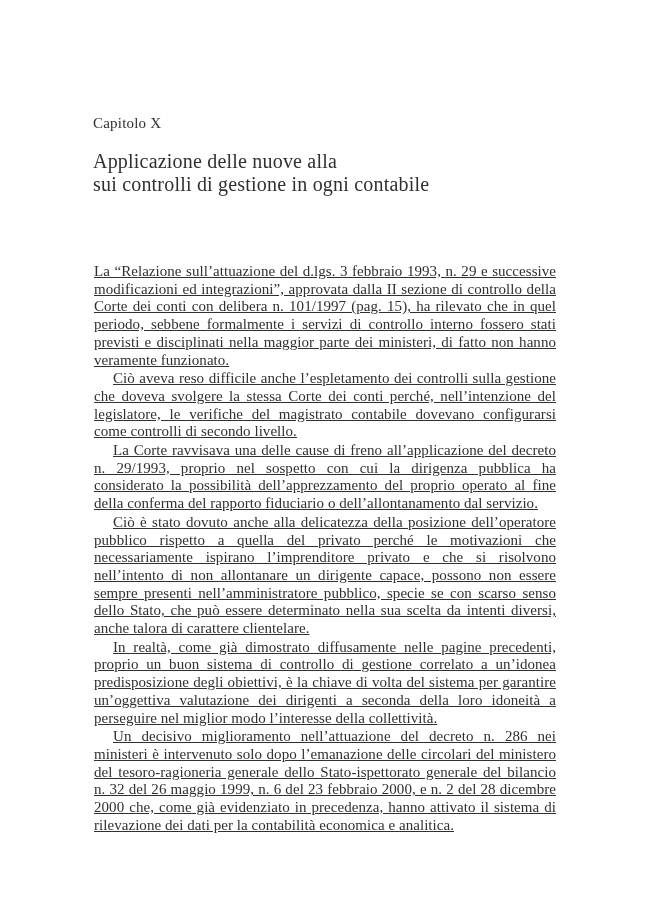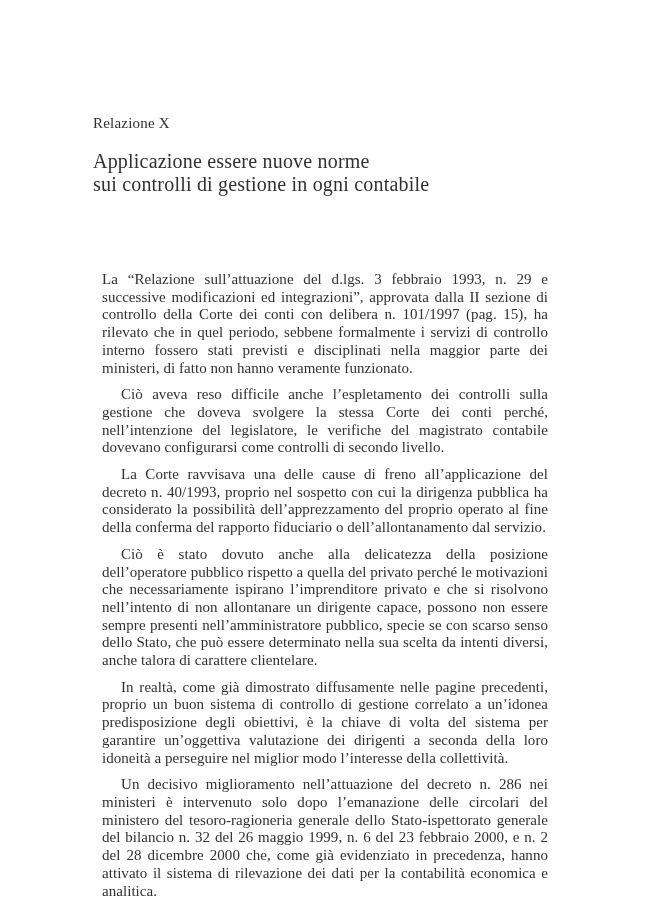--- a/index.html
+++ b/index.html
@@ -36,39 +36,40 @@
     position: absolute;
     left: 93px;
     top: 262px;
     width: 464px;
     font-size: 15px;
     line-height: 17.7px;
     text-align: justify;
     letter-spacing: 0.05px;
   }
   .body-text p {
-    margin: 9px;
+    margin: 1px;
     padding: 0;
+    text-decoration: underline;
   }
   .body-text p.indent {
     text-indent: 19px;
   }
 </style>
 </head>
 <body>
 
 <div class="page">
-  <div class="chapter-label">Relazione X</div>
+  <div class="chapter-label">Capitolo X</div>
 
   <div class="page-title">
-    <div>Applicazione essere nuove norme</div>
+    <div>Applicazione delle nuove alla</div>
     <div>sui controlli di gestione in ogni contabile</div>
   </div>
 
   <div class="body-text">
       <p>La “Relazione sull’attuazione del d.lgs. 3 febbraio 1993, n. 29 e successive modificazioni ed integrazioni”, approvata dalla II sezione di controllo della Corte dei conti con delibera n. 101/1997 (pag. 15), ha rilevato che in quel periodo, sebbene formalmente i servizi di controllo interno fossero stati previsti e disciplinati nella maggior parte dei ministeri, di fatto non hanno veramente funzionato.</p>
       <p class="indent">Ciò aveva reso difficile anche l’espletamento dei controlli sulla gestione che doveva svolgere la stessa Corte dei conti perché, nell’intenzione del legislatore, le verifiche del magistrato contabile dovevano configurarsi come controlli di secondo livello.</p>
-      <p class="indent">La Corte ravvisava una delle cause di freno all’applicazione del decreto n. 40/1993, proprio nel sospetto con cui la dirigenza pubblica ha considerato la possibilità dell’apprezzamento del proprio operato al fine della conferma del rapporto fiduciario o dell’allontanamento dal servizio.</p>
+      <p class="indent">La Corte ravvisava una delle cause di freno all’applicazione del decreto n. 29/1993, proprio nel sospetto con cui la dirigenza pubblica ha considerato la possibilità dell’apprezzamento del proprio operato al fine della conferma del rapporto fiduciario o dell’allontanamento dal servizio.</p>
       <p class="indent">Ciò è stato dovuto anche alla delicatezza della posizione dell’operatore pubblico rispetto a quella del privato perché le motivazioni che necessariamente ispirano l’imprenditore privato e che si risolvono nell’intento di non allontanare un dirigente capace, possono non essere sempre presenti nell’amministratore pubblico, specie se con scarso senso dello Stato, che può essere determinato nella sua scelta da intenti diversi, anche talora di carattere clientelare.</p>
       <p class="indent">In realtà, come già dimostrato diffusamente nelle pagine precedenti, proprio un buon sistema di controllo di gestione correlato a un’idonea predisposizione degli obiettivi, è la chiave di volta del sistema per garantire un’oggettiva valutazione dei dirigenti a seconda della loro idoneità a perseguire nel miglior modo l’interesse della collettività.</p>
       <p class="indent">Un decisivo miglioramento nell’attuazione del decreto n. 286 nei ministeri è intervenuto solo dopo l’emanazione delle circolari del ministero del tesoro-ragioneria generale dello Stato-ispettorato generale del bilancio n. 32 del 26 maggio 1999, n. 6 del 23 febbraio 2000, e n. 2 del 28 dicembre 2000 che, come già evidenziato in precedenza, hanno attivato il sistema di rilevazione dei dati per la contabilità economica e analitica.</p>
     </div>
 </div>
 
 </body></html>

